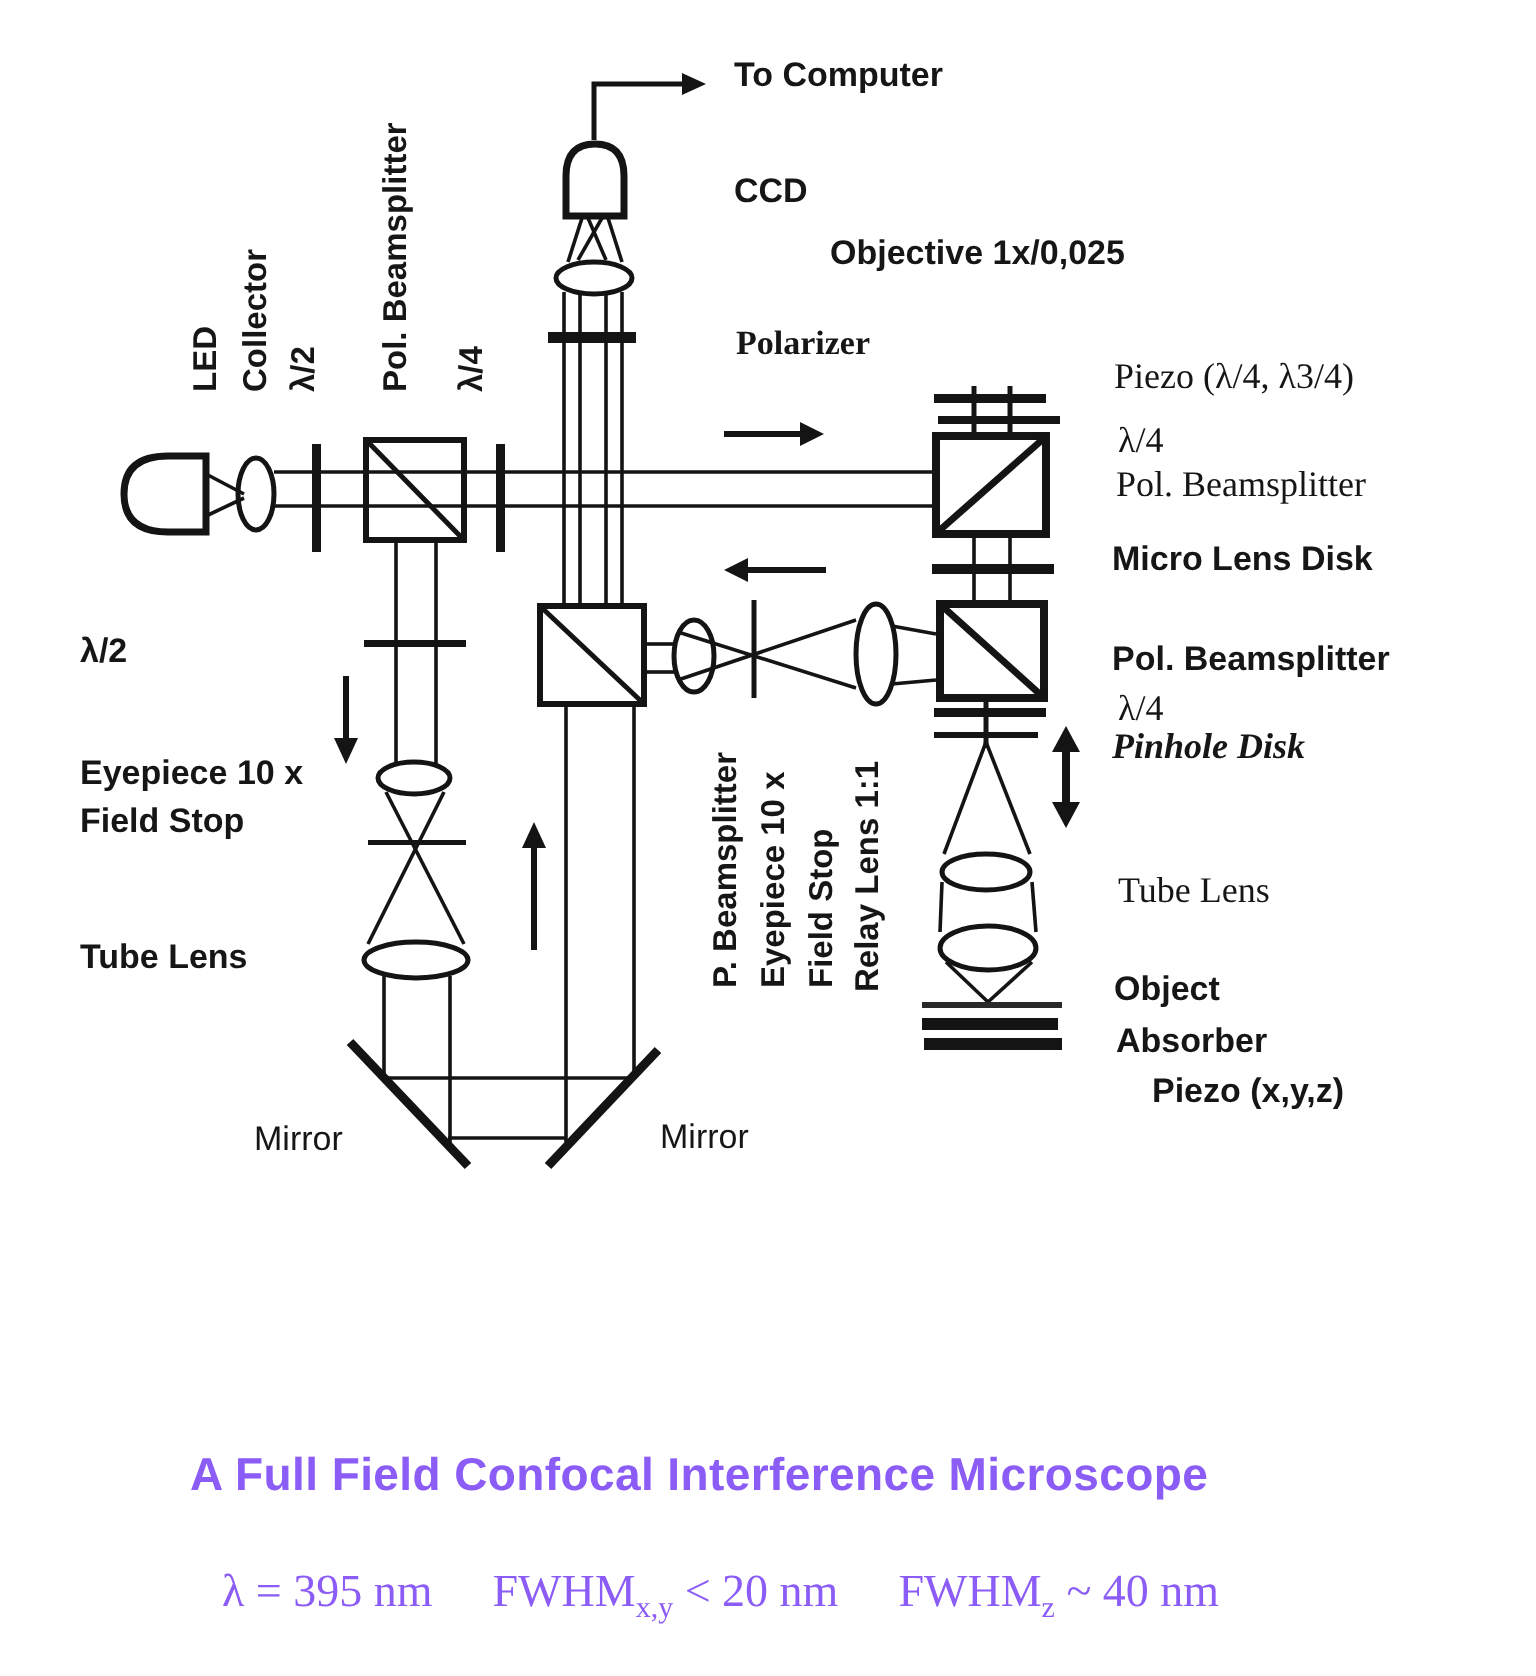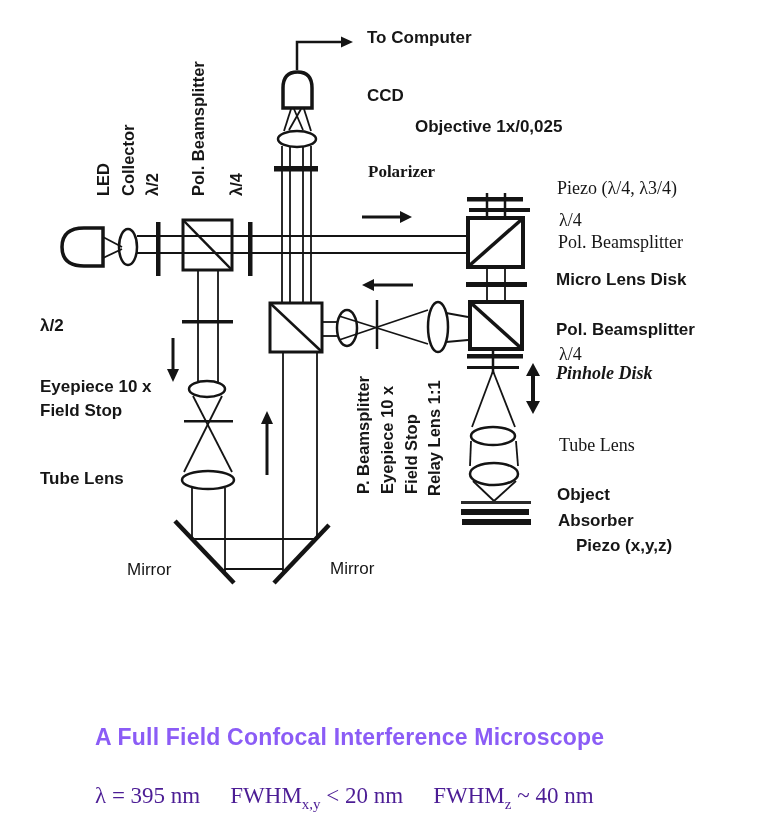--- a/index.html
+++ b/index.html
@@ -39,21 +39,21 @@
   #rot-collector{left:119px;top:196px;}
   #rot-halfwave{left:143px;top:196px;}
   #rot-polbs{left:189px;top:196px;}
   #rot-quarterwave{left:227px;top:196px;}
   #rot-pbs{left:354px;top:494px;}
   #rot-eyepiece{left:378px;top:494px;}
   #rot-fieldstop{left:402px;top:494px;}
   #rot-relay{left:425px;top:496px;}
   #title{position:absolute;left:95px;top:724px;font:600 23px "Liberation Sans",sans-serif;
          color:#8b5cf6;letter-spacing:0.2px;}
-  #formula{position:absolute;left:95px;top:783px;font:400 23px "Liberation Serif",serif;color:#4c1d95;}
+  #formula{position:absolute;left:111px;top:783px;font:400 23px "Liberation Serif",serif;color:#8b5cf6;}
   #formula .gap{display:inline-block;width:30px;}
   #formula sub{font-size:15px;}
 </style>
 </head>
 <body>
 
 <div id="page">
 
   <svg width="768" height="838" viewBox="0 0 768 838">
     <g fill="none" stroke="#141414" stroke-width="1.8">

